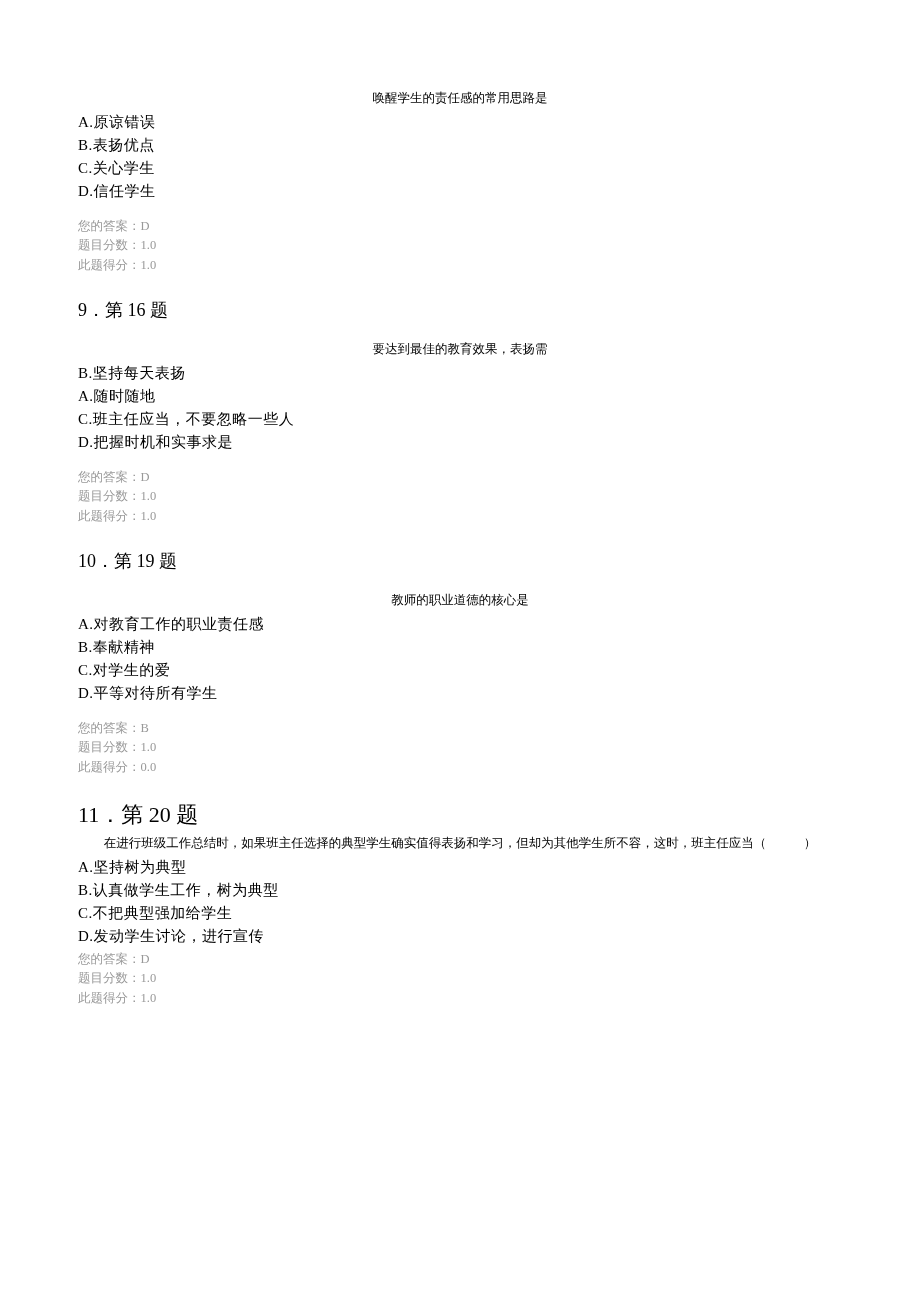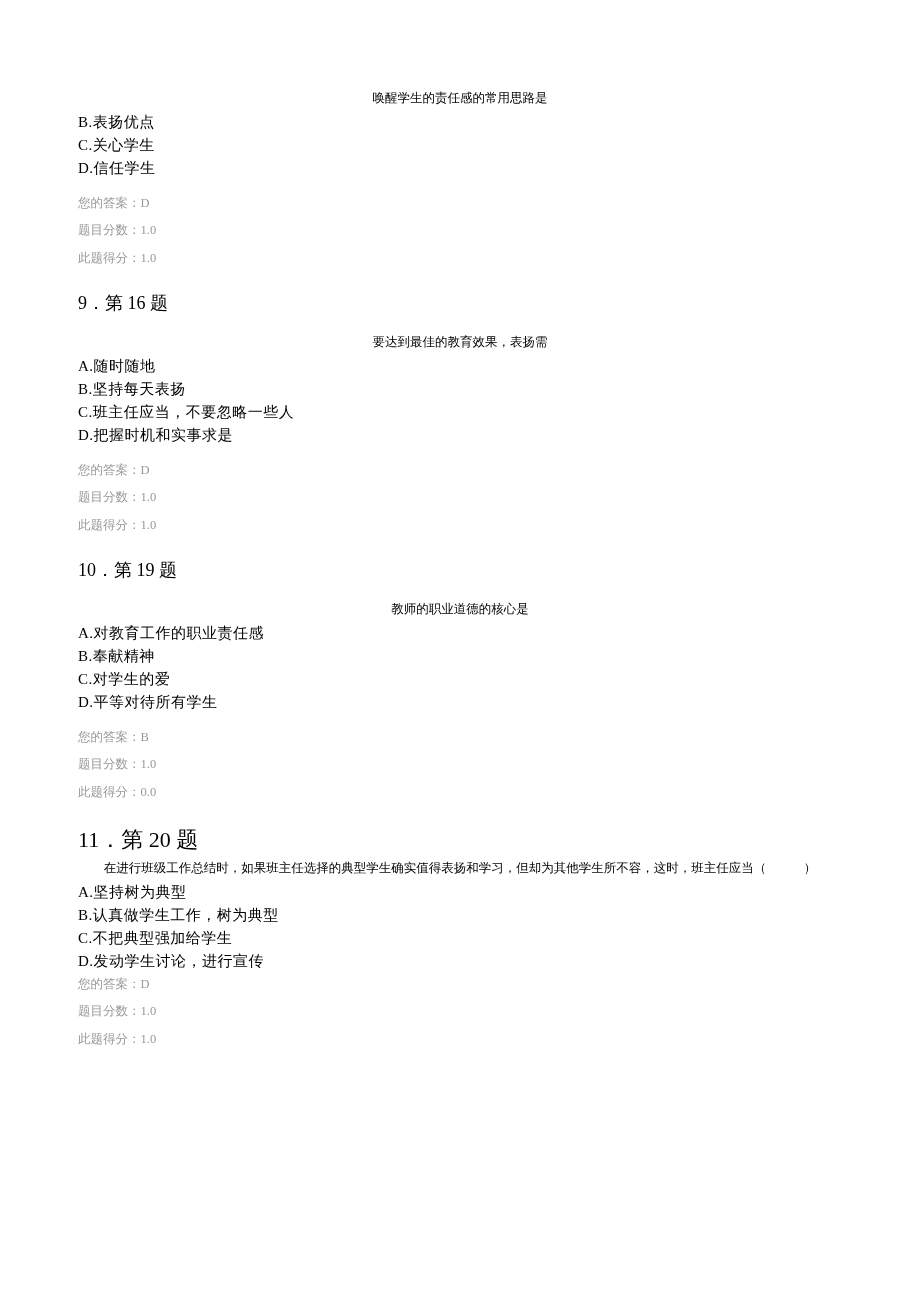--- a/index.html
+++ b/index.html
@@ -25,21 +25,21 @@
     font-size: 15px;
     margin: 2px 0;
     letter-spacing: 0.5px;
   }
   .meta {
     color: #999999;
     font-size: 12.5px;
     margin-top: 16px;
   }
   .meta-line {
-    margin: 10px 0;
+    margin: 2px 0;
   }
   .heading {
     font-size: 18px;
     margin-top: 24px;
     margin-bottom: 18px;
   }
   .heading-tight {
     font-size: 22px;
     margin-top: 24px;
     margin-bottom: 4px;
@@ -48,35 +48,36 @@
     color: #999999;
     font-size: 12.5px;
     margin-top: 4px;
   }
 </style>
 </head>
 <body>
 
 <div class="question-block">
   <div class="stem">唤醒学生的责任感的常用思路是</div>
+  <div class="option">A.原谅错误</div>
   <div class="option">B.表扬优点</div>
   <div class="option">C.关心学生</div>
   <div class="option">D.信任学生</div>
   <div class="meta">
     <div class="meta-line">您的答案：D</div>
     <div class="meta-line">题目分数：1.0</div>
     <div class="meta-line">此题得分：1.0</div>
   </div>
 </div>
 
 <div class="heading">9．第 16 题</div>
 <div class="question-block">
   <div class="stem">要达到最佳的教育效果，表扬需</div>
+  <div class="option">B.坚持每天表扬</div>
   <div class="option">A.随时随地</div>
-  <div class="option">B.坚持每天表扬</div>
   <div class="option">C.班主任应当，不要忽略一些人</div>
   <div class="option">D.把握时机和实事求是</div>
   <div class="meta">
     <div class="meta-line">您的答案：D</div>
     <div class="meta-line">题目分数：1.0</div>
     <div class="meta-line">此题得分：1.0</div>
   </div>
 </div>
 
 <div class="heading">10．第 19 题</div>

